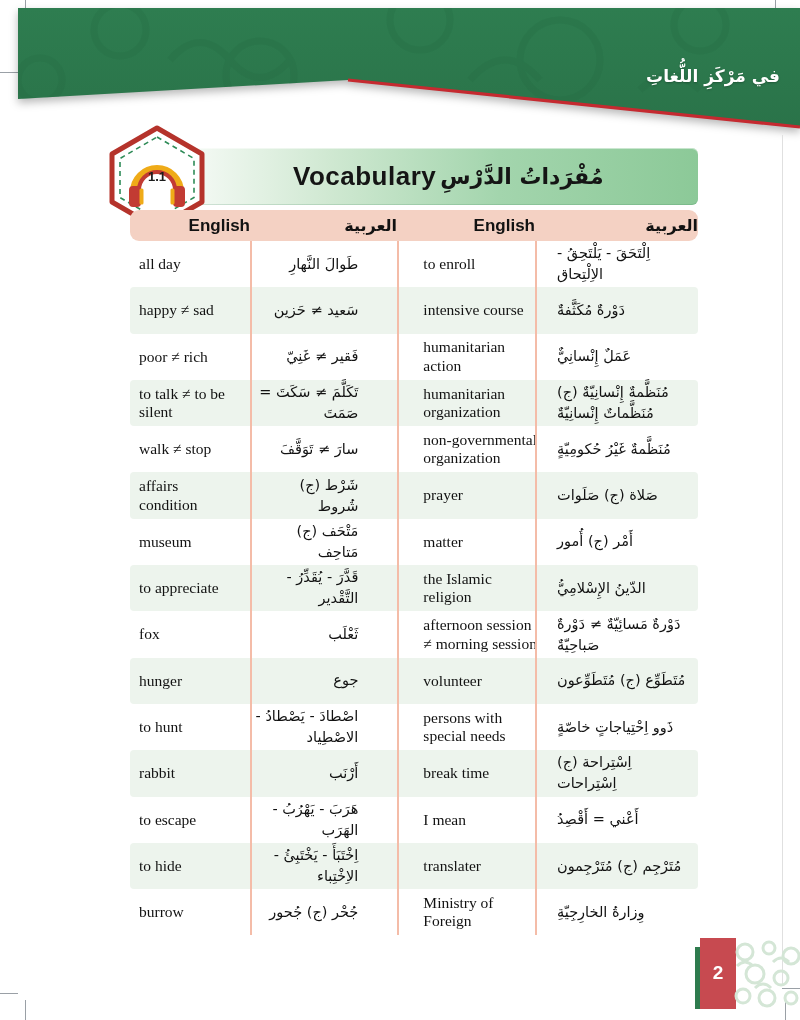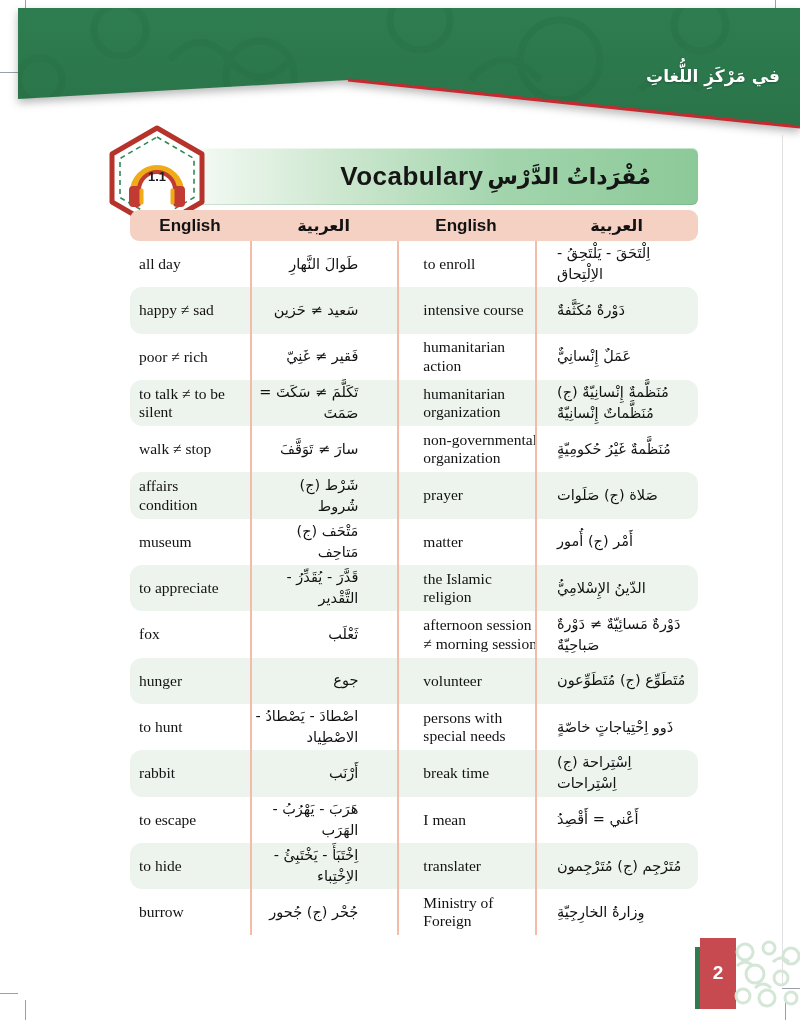--- a/index.html
+++ b/index.html
@@ -11,42 +11,42 @@
 
   
   #band-svg{position:absolute;left:0;top:0;filter:drop-shadow(0 4px 4px rgba(0,0,0,0.28));}
   .band-title{position:absolute;right:20px;top:66px;color:#ffffff;font-weight:bold;
       font-size:17px;direction:rtl;font-family:"DejaVu Sans",sans-serif;
       text-shadow:0 1px 2px rgba(0,0,0,0.25);}
 
   
   .banner{position:absolute;left:175px;top:148px;width:523px;height:57px;border-radius:6px;
       background:linear-gradient(90deg,#f9fcf9 0%,#cfe8d1 30%,#a3d5ad 62%,#8cc998 100%);
-      display:flex;align-items:center;justify-content:center;gap:4px;padding-left:118px;
+      display:flex;align-items:center;gap:4px;padding-left:118px;
       box-sizing:border-box;box-shadow:inset 0 1px 0 rgba(255,255,255,.5), inset 0 -1px 0 rgba(46,123,78,.18);}
   .banner .v-en{font-size:26px;font-weight:bold;color:#151515;letter-spacing:.5px;}
   .banner .v-ar{font-size:22px;font-weight:bold;color:#151515;direction:rtl;
       font-family:"DejaVu Sans",sans-serif;}
 
   
   .badge{position:absolute;left:104px;top:124px;width:106px;height:110px;}
 
   
   .thead{position:absolute;left:130px;top:210px;width:568px;height:31px;background:#f4d1c3;
       border-radius:9px;display:flex;align-items:center;}
-  .thead .hc{box-sizing:border-box;text-align:center;font-weight:bold;color:#121212;}
+  .thead .hc{box-sizing:border-box;text-align:right;font-weight:bold;color:#121212;}
   .thead .h1{width:120px;font-size:17px;}
   .thead .h2{width:147px;font-size:16px;direction:rtl;font-family:"DejaVu Sans",sans-serif;}
   .thead .h3{width:138px;font-size:17px;}
   .thead .h4{width:163px;font-size:16px;direction:rtl;font-family:"DejaVu Sans",sans-serif;}
 
   
   .tbody{position:absolute;left:130px;top:241px;width:568px;}
   .trow{display:flex;height:46.3px;align-items:center;}
-  .trow.tint{background:#edf4ed;border-radius:12px;}
+  .trow.tint{background:#edf4ed;border-radius:4px;}
   .cell{box-sizing:border-box;color:#121212;line-height:1.18;}
   .cell.en{font-family:"Liberation Serif","DejaVu Serif",serif;font-size:15.5px;}
   .c1{width:120px;padding-left:9px;padding-right:4px;}
   .c2{width:147px;padding-right:12px;padding-left:18px;text-align:right;direction:rtl;}
   .c3{width:150px;padding-left:5px;padding-right:16px;font-size:15px;margin-left:48px;}
   .c4{width:163px;padding-right:8px;padding-left:4px;text-align:left;direction:rtl;}
   .cell.ar{font-family:"DejaVu Sans",sans-serif;font-size:14.5px;line-height:1.45;}
 
   
   .vline{position:absolute;top:241px;height:694px;width:2px;background:#f4bca8;}

